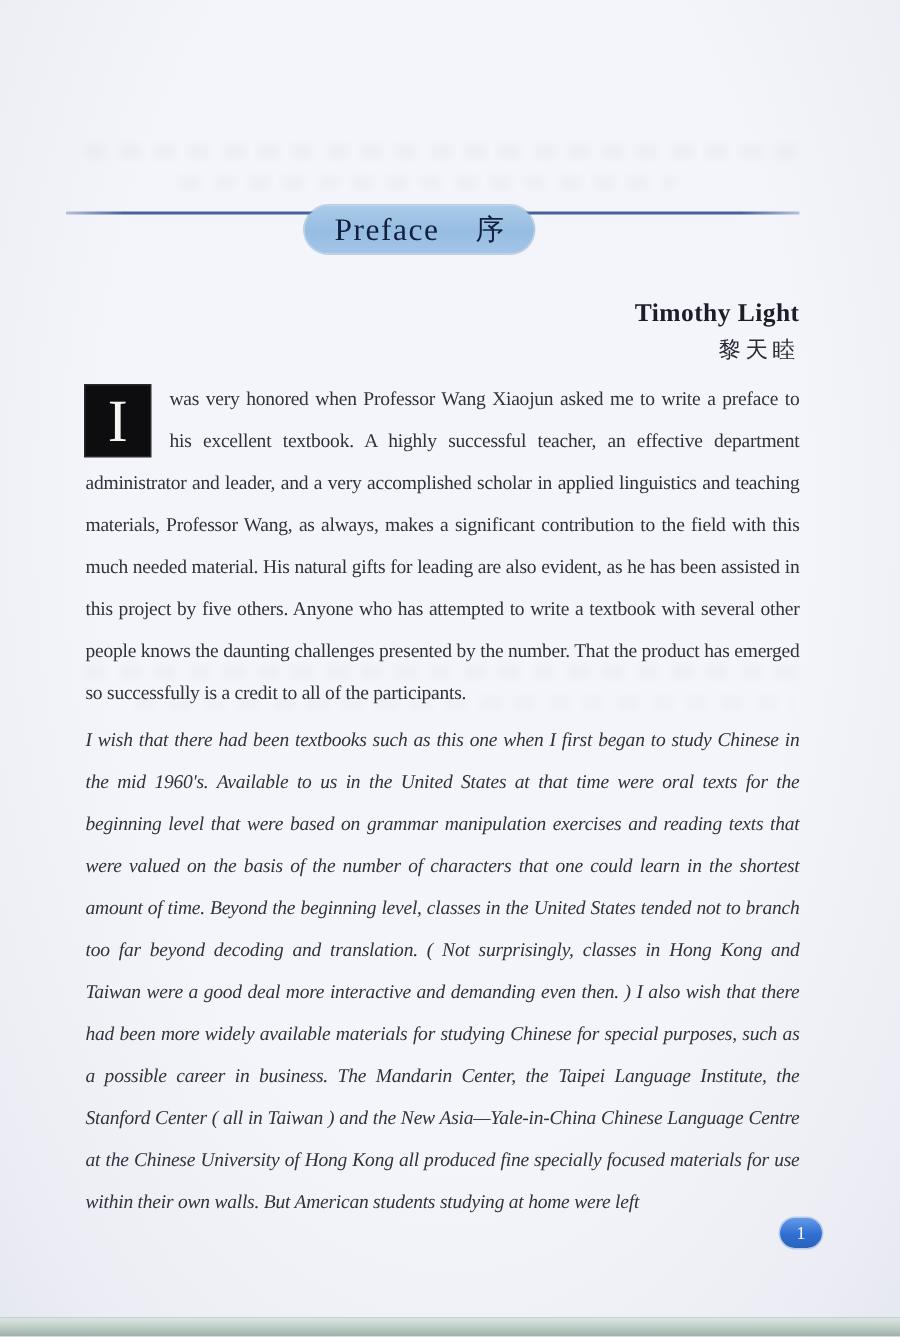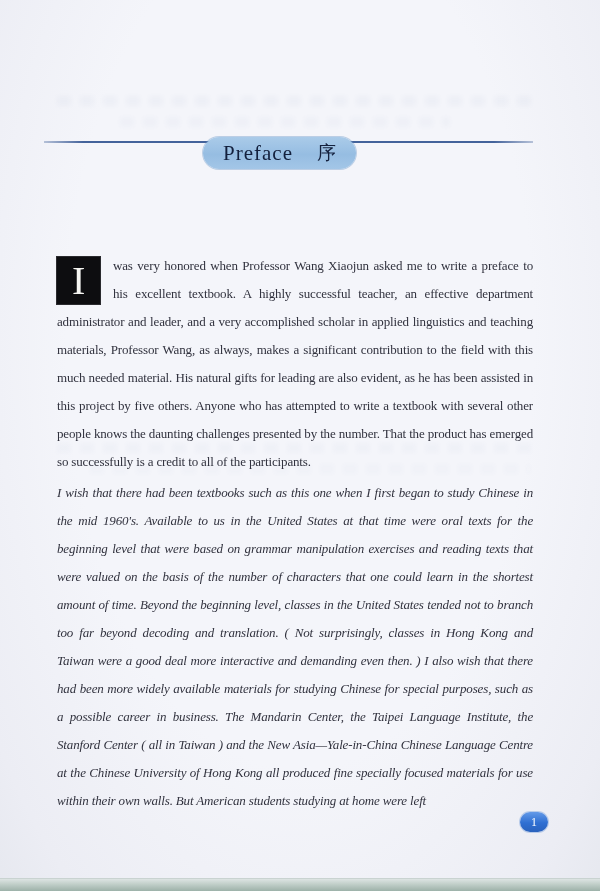--- a/index.html
+++ b/index.html
@@ -137,20 +137,24 @@
   <div class="smudge" style="top:117px; left:120px; width:330px; opacity:0.06;"></div>
   <div class="smudge" style="top:443px; left:57px;  width:476px; opacity:0.05;"></div>
   <div class="smudge" style="top:464px; left:90px;  width:440px; opacity:0.04;"></div>
 
   <div class="title-band"></div>
   <div class="title-pill">
     <span class="title-en">Preface</span>
     <span class="title-zh">序</span>
   </div>
 
+  <div class="author-block">
+    <div class="author-name">Timothy Light</div>
+    <div class="author-name-zh">黎天睦</div>
+  </div>
 
   <div class="body-text para-1">
     <span class="dropcap">I</span><span>was very honored when Professor Wang Xiaojun asked me to write a preface to his excellent textbook. A highly successful teacher, an effective department administrator and leader, and a very accomplished scholar in applied linguistics and teaching materials, Professor Wang, as always, makes a significant contribution to the field with this much needed material. His natural gifts for leading are also evident, as he has been assisted in this project by five others. Anyone who has attempted to write a textbook with several other people knows the daunting challenges presented by the number. That the product has emerged so successfully is a credit to all of the participants.</span>
   </div>
 
   <div class="body-text para-2">
     <span>I wish that there had been textbooks such as this one when I first began to study Chinese in the mid 1960's. Available to us in the United States at that time were oral texts for the beginning level that were based on grammar manipulation exercises and reading texts that were valued on the basis of the number of characters that one could learn in the shortest amount of time. Beyond the beginning level, classes in the United States tended not to branch too far beyond decoding and translation. ( Not surprisingly, classes in Hong Kong and Taiwan were a good deal more interactive and demanding even then. ) I also wish that there had been more widely available materials for studying Chinese for special purposes, such as a possible career in business. The Mandarin Center, the Taipei Language Institute, the Stanford Center ( all in Taiwan ) and the New Asia—Yale-in-China Chinese Language Centre at the Chinese University of Hong Kong all produced fine specially focused materials for use within their own walls. But American students studying at home were left</span>
   </div>
 
   <div class="page-badge">

